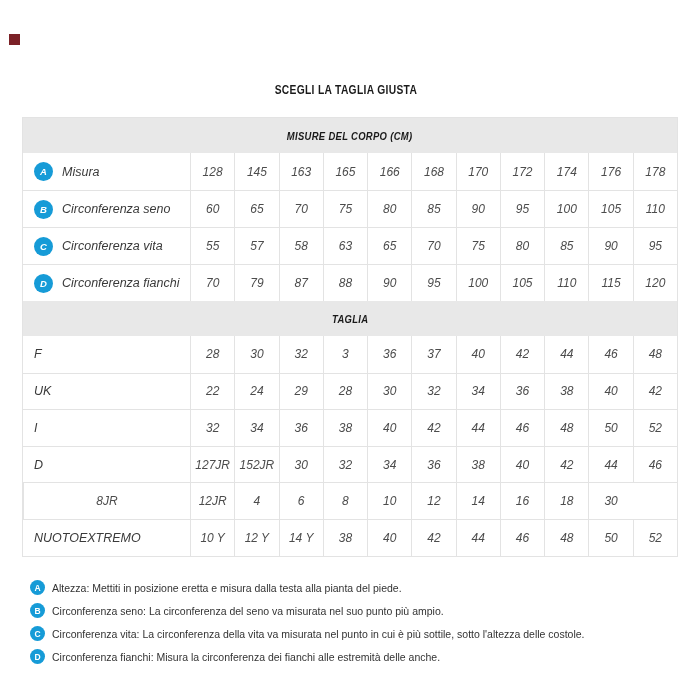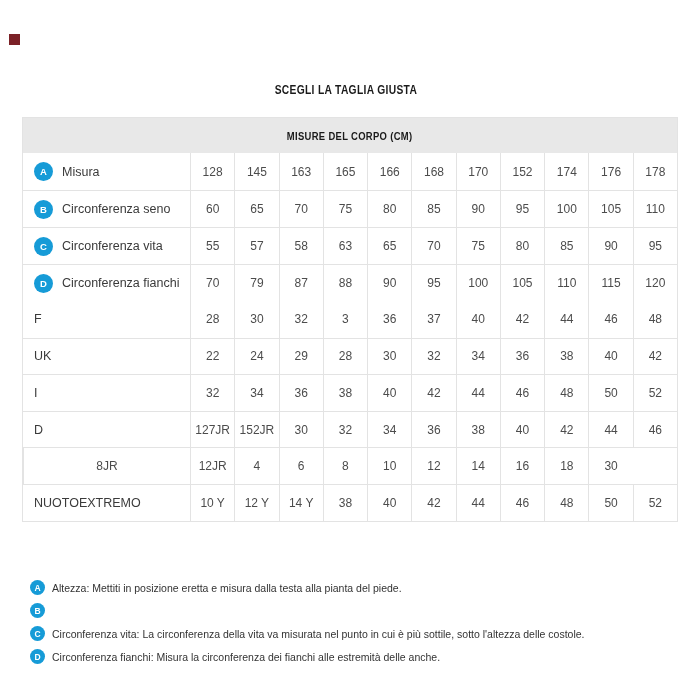--- a/index.html
+++ b/index.html
@@ -27,20 +27,21 @@
     letter-spacing: 0.4px;
     color: #1a1a1a;
     white-space: nowrap;
   }
   .title-wrap .condensed { font-size: 12.5px; }
 
   .size-table {
     position: absolute; left: 22px; top: 117px; width: 656px;
     border: 1px solid #e3e3e3;
     background: #fff;
+    font-style: italic;
   }
   .band {
     height: 35px;
     background: #e8e8e8;
     display: flex; align-items: center; justify-content: center;
   }
   .band .condensed { font-size: 11.5px; }
 
   .trow {
     display: grid;
@@ -109,21 +110,21 @@
           <span class="badge">A</span>
           <span class="label-text">Misura</span>
         </div>
         <div class="tcell">128</div>
         <div class="tcell">145</div>
         <div class="tcell">163</div>
         <div class="tcell">165</div>
         <div class="tcell">166</div>
         <div class="tcell">168</div>
         <div class="tcell">170</div>
-        <div class="tcell">152</div>
+        <div class="tcell">172</div>
         <div class="tcell">174</div>
         <div class="tcell">176</div>
         <div class="tcell">178</div>
       </div>
       <div class="trow">
         <div class="tlabel">
           <span class="badge">B</span>
           <span class="label-text">Circonferenza seno</span>
         </div>
         <div class="tcell">60</div>
@@ -166,20 +167,23 @@
         <div class="tcell">88</div>
         <div class="tcell">90</div>
         <div class="tcell">95</div>
         <div class="tcell">100</div>
         <div class="tcell">105</div>
         <div class="tcell">110</div>
         <div class="tcell">115</div>
         <div class="tcell">120</div>
       </div>
     </div>
+  <div class="band">
+    <span class="condensed">TAGLIA</span>
+  </div>
   <div class="rows-size" id="size-rows">
       <div class="trow">
         <div class="tlabel">
           <span class="label-text">F</span>
         </div>
         <div class="tcell">28</div>
         <div class="tcell">30</div>
         <div class="tcell">32</div>
         <div class="tcell">3</div>
         <div class="tcell">36</div>
@@ -270,20 +274,21 @@
     </div>
 </div>
 
 <div class="notes" id="notes">
     <div class="note-line">
       <span class="badge">A</span>
       <span class="note-text">Altezza: Mettiti in posizione eretta e misura dalla testa alla pianta del piede.</span>
     </div>
     <div class="note-line">
       <span class="badge">B</span>
+      <span class="note-text">Circonferenza seno: La circonferenza del seno va misurata nel suo punto più ampio.</span>
     </div>
     <div class="note-line">
       <span class="badge">C</span>
       <span class="note-text">Circonferenza vita: La circonferenza della vita va misurata nel punto in cui è più sottile, sotto l'altezza delle costole.</span>
     </div>
     <div class="note-line">
       <span class="badge">D</span>
       <span class="note-text">Circonferenza fianchi: Misura la circonferenza dei fianchi alle estremità delle anche.</span>
     </div>
   </div>

